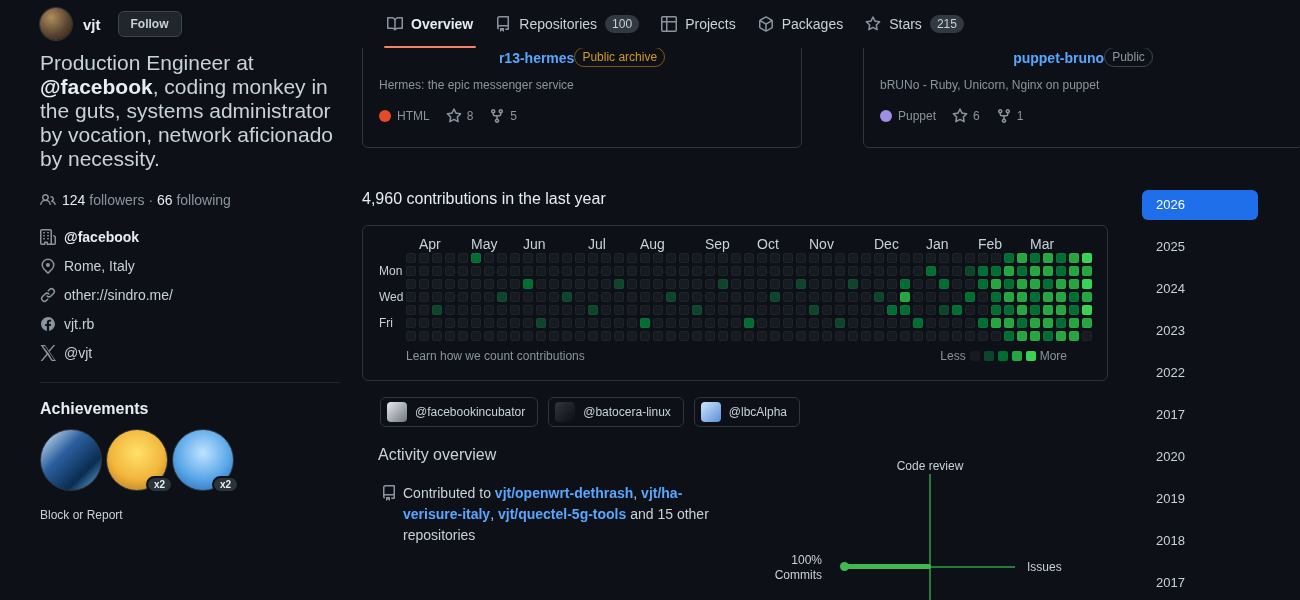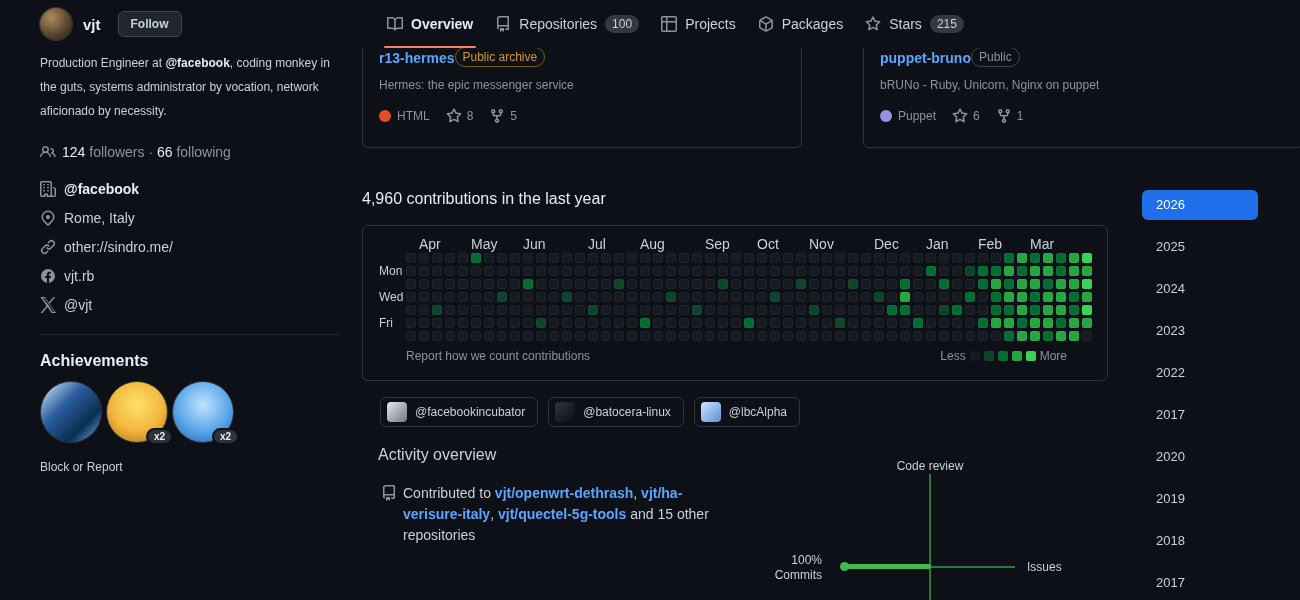--- a/index.html
+++ b/index.html
@@ -19,21 +19,21 @@
   .username{font-size:15px;font-weight:700;color:#e6edf3;cursor:pointer}
   .follow-btn{margin-left:6px;height:26px;padding:0 12px;font-size:12px;font-weight:600;color:#c9d1d9;background:#21262d;border:1px solid #3d444d;border-radius:6px;cursor:pointer}
   .tabs{position:absolute;left:376px;top:0;height:48px;display:flex;align-items:stretch}
   .tab{position:relative;display:flex;align-items:center;gap:8px;padding:0 11px;font-size:14px;color:#c9d1d9;cursor:pointer}
   .tab.active{font-weight:600;color:#e6edf3}
   .tab.active::after{content:"";position:absolute;left:8px;right:8px;bottom:0;height:2px;background:#f78166;border-radius:2px}
   .counter{background:rgba(110,118,129,.4);border-radius:2em;padding:0 7px;font-size:12px;line-height:18px;color:#c9d1d9;font-weight:400}
 
   
   .sidebar{position:absolute;left:40px;top:48px;width:302px}
-  .bio{padding-top:3px;font-size:12px;line-height:24px;color:#c9d1d9}
+  .bio{padding-top:3px;font-size:21px;line-height:24px;color:#c9d1d9}
   .bio .mention{font-weight:600;color:#e6edf3;cursor:pointer}
   .follow-stats{margin-top:21px;display:flex;align-items:center;gap:6px;font-size:14px;color:#8b949e;cursor:pointer}
   .follow-stats .cnt{color:#e6edf3;font-weight:500}
   .details{margin-top:17px}
   .detail-row{display:flex;align-items:center;gap:8px;height:24px;margin-bottom:5px;font-size:14px;color:#c9d1d9}
   .detail-row .dtext{cursor:pointer}
   .detail-row.bold .dtext{font-weight:600;color:#e6edf3}
   .divider{margin-top:17px;width:300px;border-top:1px solid #21262d}
   .ach-title{margin-top:17px;font-size:16px;font-weight:600;color:#e6edf3}
   .badges{margin-top:11px;display:flex;gap:1px}
@@ -42,21 +42,21 @@
   .badge-arctic .badge-img{background:linear-gradient(135deg,#dfeeff 0%,#2b5f9e 38%,#0a2d52 72%,#76b9f0 100%)}
   .badge-star .badge-img{background:radial-gradient(circle at 50% 38%,#ffe16b 0%,#f2b63c 55%,#a86b1f 100%)}
   .badge-shark .badge-img{background:radial-gradient(circle at 50% 38%,#bfe3ff 0%,#5aa7e8 55%,#1f5fae 100%)}
   .multiplier{position:absolute;right:-2px;bottom:0;background:#2d333b;border:2px solid #0d1117;color:#e6edf3;font-size:10px;font-weight:600;padding:1px 6px;border-radius:2em}
   .block-report{margin-top:15px;font-size:12px;color:#c9d1d9;cursor:pointer}
 
   
   .card{position:absolute;top:34px;width:440px;height:114px;background:#0d1117;border:1px solid #30363d;border-radius:6px;padding:12px 16px;z-index:1}
   .card.c1{left:362px}
   .card.c2{left:863px}
-  .card-head{display:flex;align-items:flex-start;justify-content:flex-start}
+  .card-head{display:flex;align-items:flex-start;justify-content:center}
   .repo-name{font-size:14px;font-weight:600;color:#58a6ff;margin-top:3px;cursor:pointer}
   .visibility{font-size:12px;line-height:18px;padding:0 7px;border-radius:2em;border:1px solid #3d444d;color:#8b949e;white-space:nowrap}
   .visibility.archive{color:#d29922;border-color:rgba(187,128,9,.65)}
   .card-desc{margin-top:11px;font-size:12px;color:#8b949e}
   .card-meta{margin-top:16px;display:flex;align-items:center;gap:16px;font-size:12px;color:#8b949e}
   .lang{display:flex;align-items:center;gap:6px}
   .lang-dot{width:12px;height:12px;border-radius:50%}
   .meta-item{display:flex;align-items:center;gap:5px;cursor:pointer}
 
   
@@ -787,21 +787,21 @@
           <div class="hm-cell" style="background: rgb(57, 211, 83);"></div>
           <div class="hm-cell" style="background: rgb(38, 166, 65);"></div>
           <div class="hm-cell" style="background: rgb(57, 211, 83);"></div>
           <div class="hm-cell" style="background: rgb(38, 166, 65);"></div>
           <div class="hm-cell" style="background: rgb(57, 211, 83);"></div>
           <div class="hm-cell" style="background: rgb(38, 166, 65);"></div>
           <div class="hm-cell" style="background: rgb(22, 27, 34);"></div>
         </div>
       </div>
     <div class="graph-footer">
-      <span class="hint">Report how we count contributions</span>
+      <span class="hint">Learn how we count contributions</span>
       <span class="legend">
         <span>Less</span>
         <span class="legend-squares" style="display:flex;gap:4px">
             <span class="sq" style="background: rgb(22, 27, 34);"></span>
             <span class="sq" style="background: rgb(14, 68, 41);"></span>
             <span class="sq" style="background: rgb(0, 109, 50);"></span>
             <span class="sq" style="background: rgb(38, 166, 65);"></span>
             <span class="sq" style="background: rgb(57, 211, 83);"></span>
           </span>
         <span>More</span>

